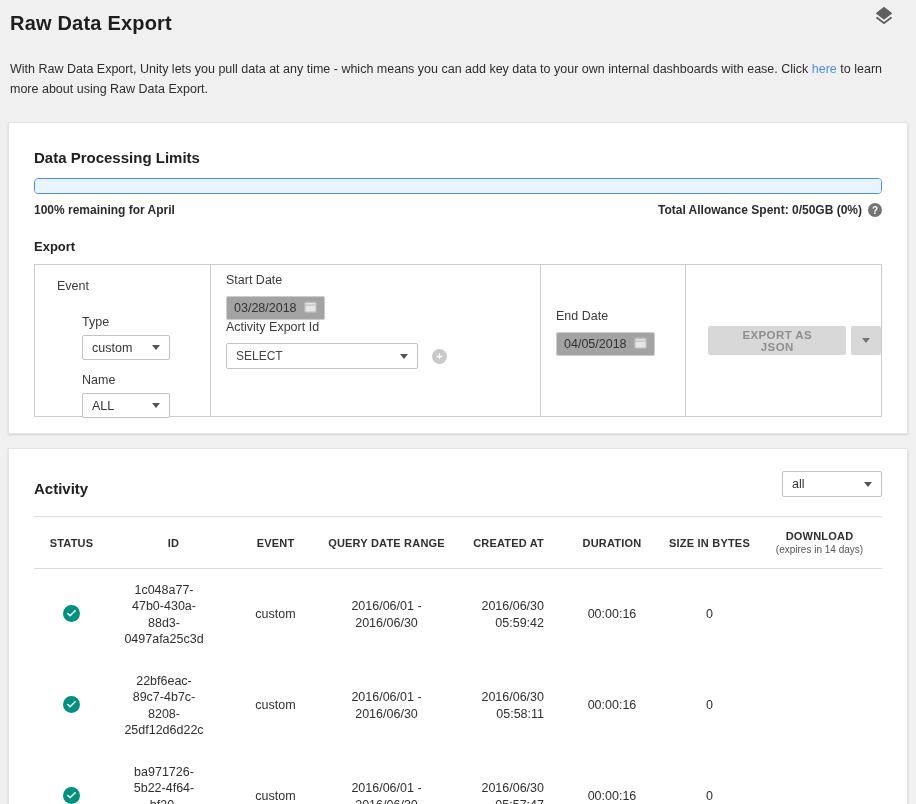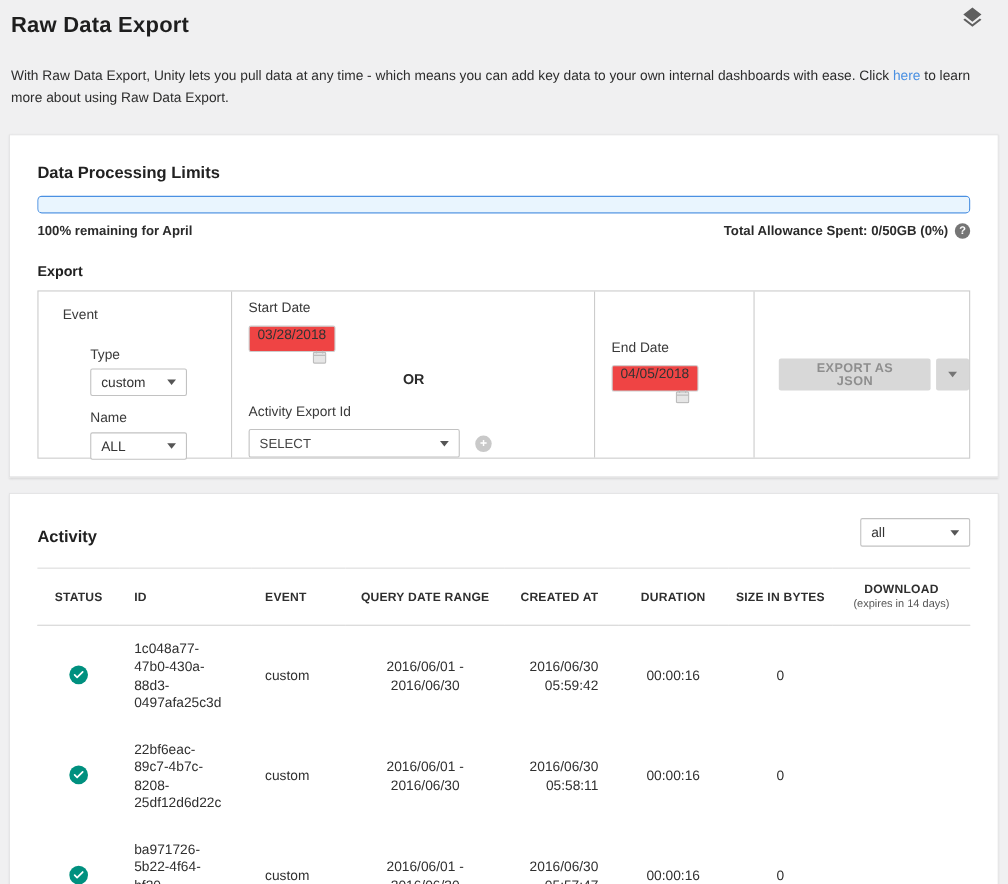--- a/index.html
+++ b/index.html
@@ -55,23 +55,23 @@
   .indent { margin-left:25px; }
 
   .select {
     display:inline-flex; align-items:center; justify-content:space-between;
     border:1px solid #c2c2c2; border-radius:2px; background:#fff;
     height:25px; padding:0 9px; font-size:12.5px; color:#333; cursor:pointer;
   }
   .caret { width:0; height:0; border-left:4px solid transparent; border-right:4px solid transparent; border-top:5px solid #555; margin-left:10px; }
 
   .date-input {
-    display:inline-flex; align-items:flex-end; gap:7px;
-    border:1px solid #ccc; border-radius:2px; background:#ef4444;
-    height:24px; padding:0 7px; font-size:12.5px; color:#333; cursor:text;flex-direction:column;
+    display:inline-flex; align-items:center; gap:7px;
+    border:1px solid #ccc; border-radius:2px; background:#a3a3a3;
+    height:24px; padding:0 7px; font-size:12.5px; color:#333; cursor:text;
   }
 
   .or-label { text-align:center; width:300px; font-size:13px; font-weight:bold; color:#2b2b2b; margin:17px 0 15px 0; }
 
   .prev-row { display:flex; align-items:center; margin-top:9px; }
   .select-wide { width:192px; height:26px; font-size:12px; color:#444; }
   .add-circle {
     width:15px; height:15px; border-radius:50%; background:#c9c9c9; color:#fff;
     display:flex; align-items:center; justify-content:center;
     font-size:11px; font-weight:bold; margin-left:14px; cursor:pointer; line-height:1;
@@ -92,21 +92,21 @@
   .activity-head { display:flex; justify-content:space-between; align-items:flex-end; }
   .select-filter { width:100px; height:26px; }
 
   table.activity-table { width:100%; border-collapse:collapse; margin-top:19px; table-layout:fixed; }
   .activity-table th {
     border-top:1px solid #dcdcdc; border-bottom:1px solid #dcdcdc;
     padding:13px 4px; font-size:11px; font-weight:bold; color:#2f2f2f; letter-spacing:.2px;
     vertical-align:middle;
   }
   .activity-table td { padding:13px 4px; font-size:12.5px; color:#2f2f2f; vertical-align:middle; line-height:1.3; }
-  .al { text-align:left; } .ac { text-align:center; } .ar { text-align:right; }
+  .al { text-align:center; } .ac { text-align:center; } .ar { text-align:right; }
   th.col-id, td.col-id { padding-left:13px; }
   th.col-event, td.col-event { padding-left:12px; }
   td.col-created, th.col-created { padding-right:18px; }
   .id-wrap { width:84px; word-wrap:break-word; }
   .dl-note { display:block; font-weight:normal; font-size:10px; color:#555; margin-top:2px; letter-spacing:0; }
   .status-badge {
     width:17px; height:17px; border-radius:50%; background:#00907f;
     display:inline-flex; align-items:center; justify-content:center;
   }
 </style>
@@ -164,21 +164,20 @@
         <span>03/28/2018</span>
         <span>
           <svg width="13" height="13" viewBox="0 0 14 14" fill="none" stroke="#bdbdbd" stroke-width="1.2">
             <rect x="1" y="2.5" width="12" height="10.5" rx="1" fill="#e6e6e6"></rect>
             <line x1="1" y1="5.5" x2="13" y2="5.5"></line>
             <line x1="4" y1="1" x2="4" y2="3.5"></line>
               <line x1="10" y1="1" x2="10" y2="3.5"></line>
           </svg>
         </span>
       </div>
-      <div class="or-label">OR</div>
       <div class="fld-label">Activity Export Id</div>
       <div class="prev-row">
         <div class="select select-wide">
           <span>SELECT</span>
           <span class="caret"></span>
         </div>
         <span class="add-circle">+</span>
       </div>
     </div>
 

